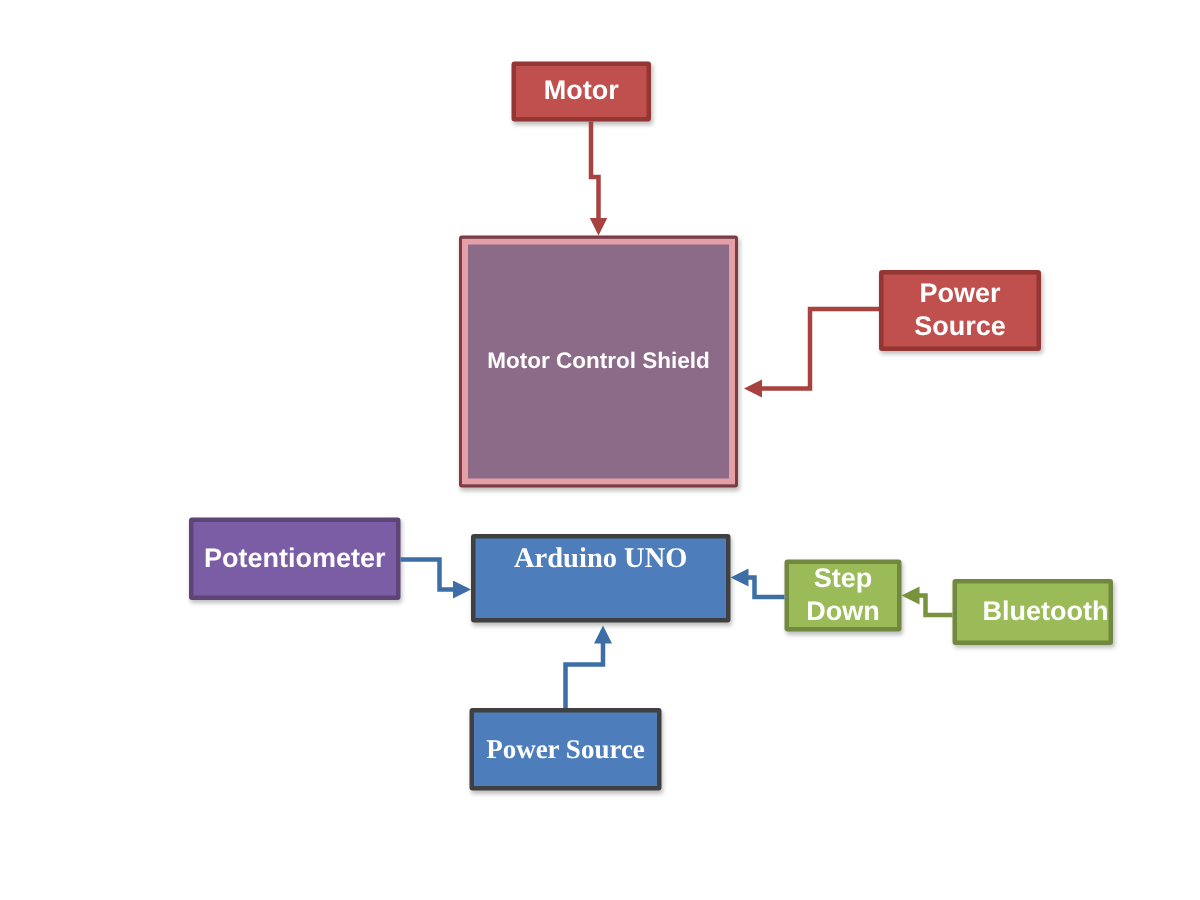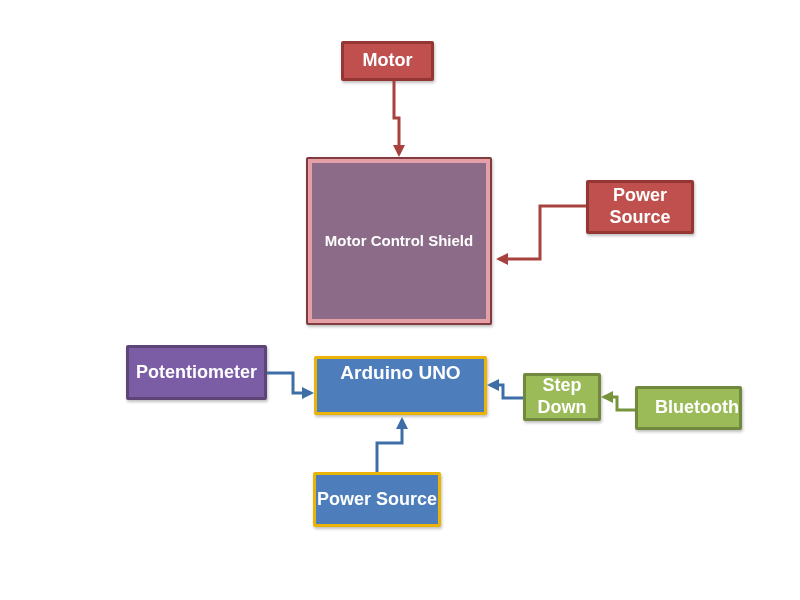--- a/index.html
+++ b/index.html
@@ -6,21 +6,21 @@
   #canvas {
     position:relative; width:800px; height:600px; background:#ffffff;
     font-family:"Liberation Sans", sans-serif; overflow:hidden;
   }
   .node {
     position:absolute; display:flex; align-items:center; justify-content:center;
     text-align:center; color:#ffffff; font-weight:bold; font-size:18px; line-height:1.2;
     box-sizing:border-box; border-radius:2px; box-shadow:1px 2px 3px rgba(0,0,0,0.25);
   }
   .red    { background:#c0504d; border:3px solid #943634; }
-  .blue   { background:#4d7ebb; border:3px solid #eab308; }
+  .blue   { background:#4d7ebb; border:3px solid #404040;font-family:Liberation Serif, serif; }
   .purple { background:#7b5da6; border:3px solid #5d4677; }
   .green  { background:#9bbb59; border:3px solid #71893f; }
 
   #node-motor        { left:341px; top:41px;  width:93px; height:40px; }
   #node-shield {
     left:306px; top:157px; width:186px; height:168px;
     background:#8c6b88; border:2px solid #7f3b3e;
     box-shadow:inset 0 0 0 4px #e5a0a7, 1px 2px 3px rgba(0,0,0,0.25);
     z-index:3; font-size:15px; white-space:nowrap;
   }

